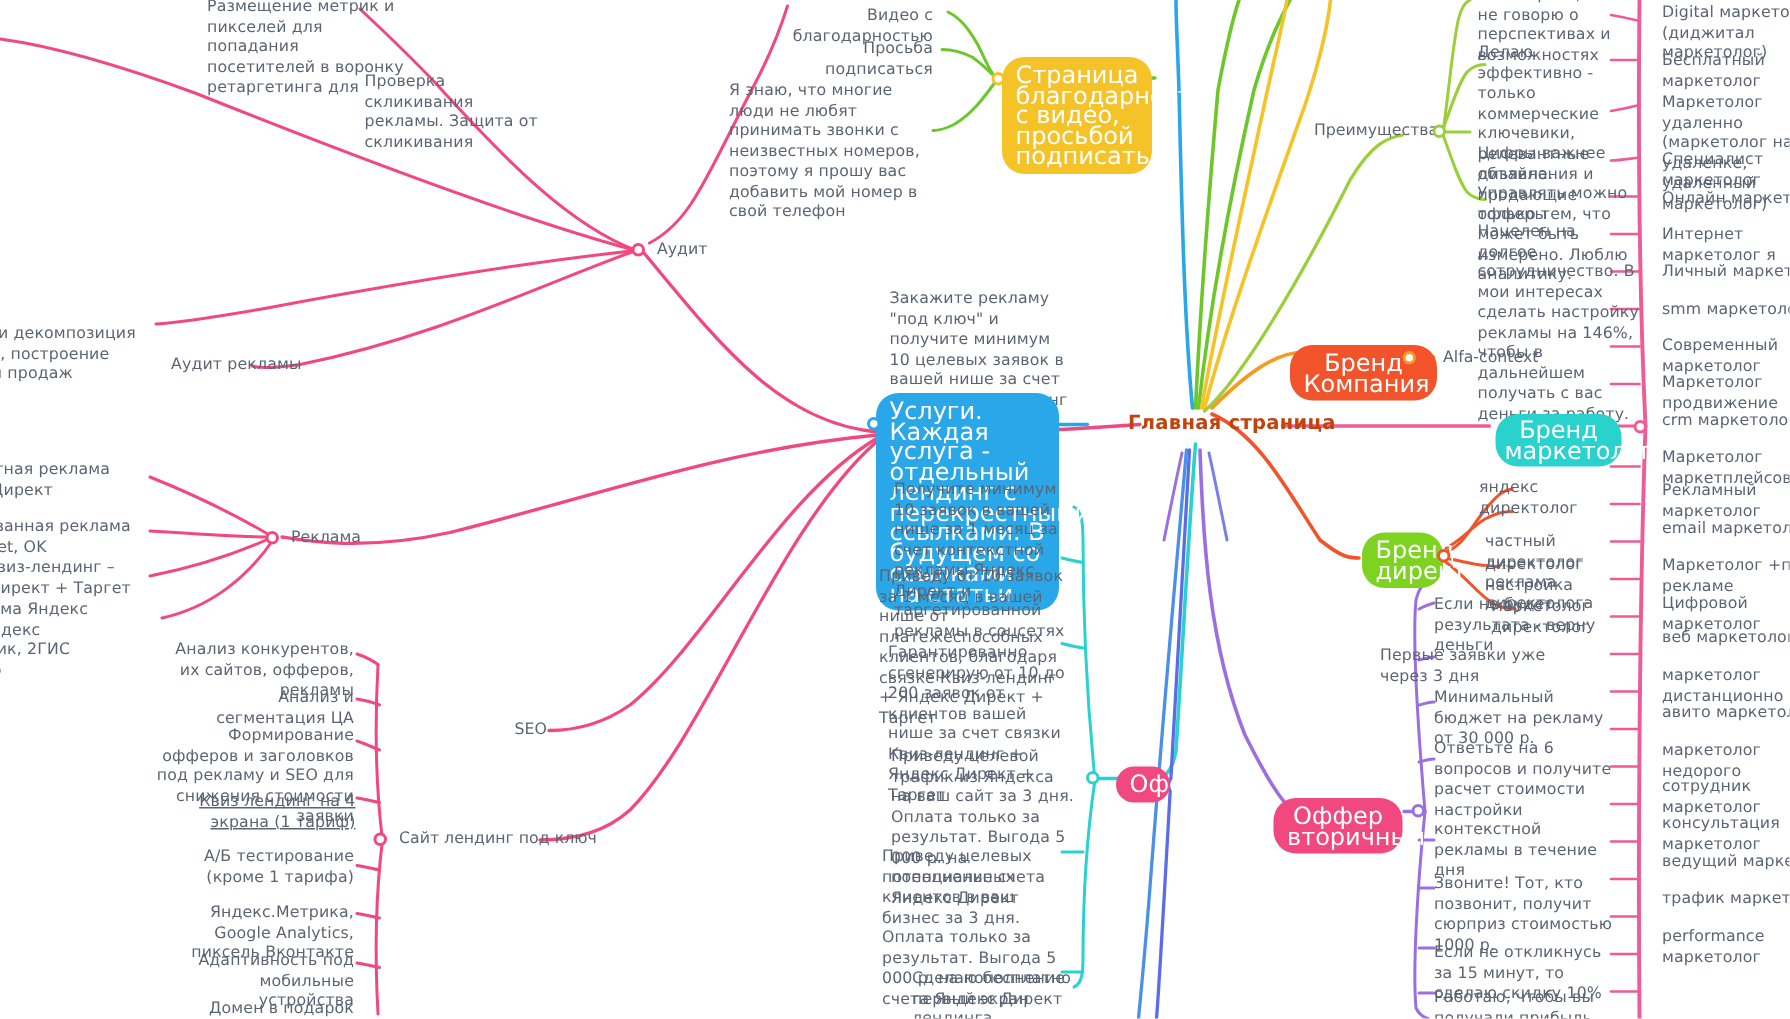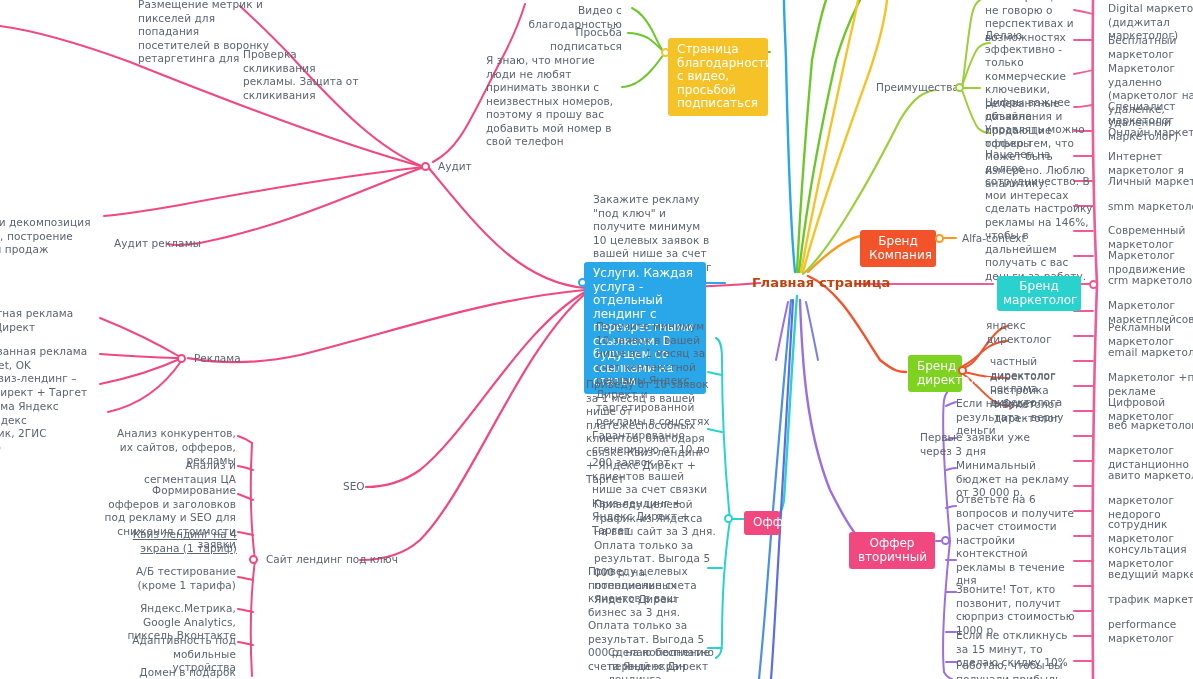--- a/index.html
+++ b/index.html
@@ -1,21 +1,21 @@
 <!DOCTYPE html>
 <html><head>
 <meta charset="utf-8">
 <style>
   html,body{margin:0;padding:0;background:#ffffff;}
   body{width:1193px;height:679px;overflow:hidden;font-family:"DejaVu Sans","Liberation Sans",sans-serif;}
   #stage{position:relative;width:1193px;height:679px;background:#fff;overflow:hidden;}
   #wires{position:absolute;left:0;top:0;width:1193px;height:679px;}
   .lbl{position:absolute;color:#5b6472;font-size:10.5px;line-height:13.5px;letter-spacing:.1px;}
   .lbl.r{text-align:right;}
-  .node{position:absolute;border-radius:3px;color:#fff;font-size:12px;line-height:13.5px;padding:5px 9px;box-sizing:border-box;font-weight:400;}
+  .node{position:absolute;border-radius:15px;color:#fff;font-size:16px;line-height:13.5px;padding:5px 9px;box-sizing:border-box;font-weight:400;}
   .center{position:absolute;color:#c2410c;font-weight:700;font-size:13px;letter-spacing:.2px;white-space:nowrap;}
   .plain{position:absolute;color:#5b6472;font-size:10.5px;line-height:13.5px;white-space:nowrap;}
   .dot{position:absolute;width:9px;height:9px;border-radius:50%;background:#fff;box-sizing:border-box;}
 </style>
 </head>
 <body>
 
 <div id="stage">
 
 <svg id="wires" viewBox="0 0 1193 679" xmlns="http://www.w3.org/2000/svg">
@@ -185,21 +185,21 @@
 <div class="lbl" style="left:588px;top:565px;width:128px;">Приведу целевых потенциальных клиентов в ваш бизнес за 3 дня. Оплата только за результат. Выгода 5 000 р. на пополнение счета Яндекс Директ</div>
 <div class="lbl" style="left:608px;top:646px;width:110px;">Сделаю бесплатно первый экран лендинга.</div>
 
 <div class="plain" style="left:876px;top:81px;">Преимущества</div>
 <div class="dot" style="left:955px;top:83px;border:2px solid #9bcf3a;"></div>
 <div class="lbl" style="left:985px;top:-10px;width:108px;">ваши принципы и не говорю о перспективах и возможностях</div>
 <div class="lbl" style="left:985px;top:29px;width:108px;">Делаю эффективно - только коммерческие ключевики, релевантные объявления и продающие офферы</div>
 <div class="lbl" style="left:985px;top:96px;width:108px;">Цифры важнее дизайна. Управлять можно только тем, что может быть измерено. Люблю аналитику.</div>
 <div class="lbl" style="left:985px;top:148px;width:108px;">Нацелен на долгое сотрудничество. В мои интересах сделать настройку рекламы на 146%, чтобы в дальнейшем получать с вас деньги за работу.</div>
 
-<div class="node" style="left:860px;top:230px;width:76px;background:#f2532b;text-align:center;">Бренд Компания</div>
+<div class="node" style="left:860px;top:230px;width:98px;background:#f2532b;text-align:center;">Бренд Компания</div>
 <div class="dot" style="left:935px;top:234px;border:2px solid #f79a1e;"></div>
 <div class="plain" style="left:962px;top:232px;">Alfa-context</div>
 
 <div class="node" style="left:997px;top:276px;width:84px;background:#2ad2cd;text-align:center;padding:4px 6px;">Бренд маркетолог</div>
 <div class="dot" style="left:1089px;top:280px;border:2px solid #ee5b96;"></div>
 
 <div class="node" style="left:908px;top:355px;width:54px;background:#7ed321;text-align:center;">Бренд директолог</div>
 <div class="dot" style="left:958px;top:366px;border:2px solid #f2532b;"></div>
 <div class="lbl" style="left:986px;top:319px;width:100px;">яндекс директолог</div>
 <div class="lbl" style="left:990px;top:355px;width:96px;">частный директолог реклама директолога</div>

